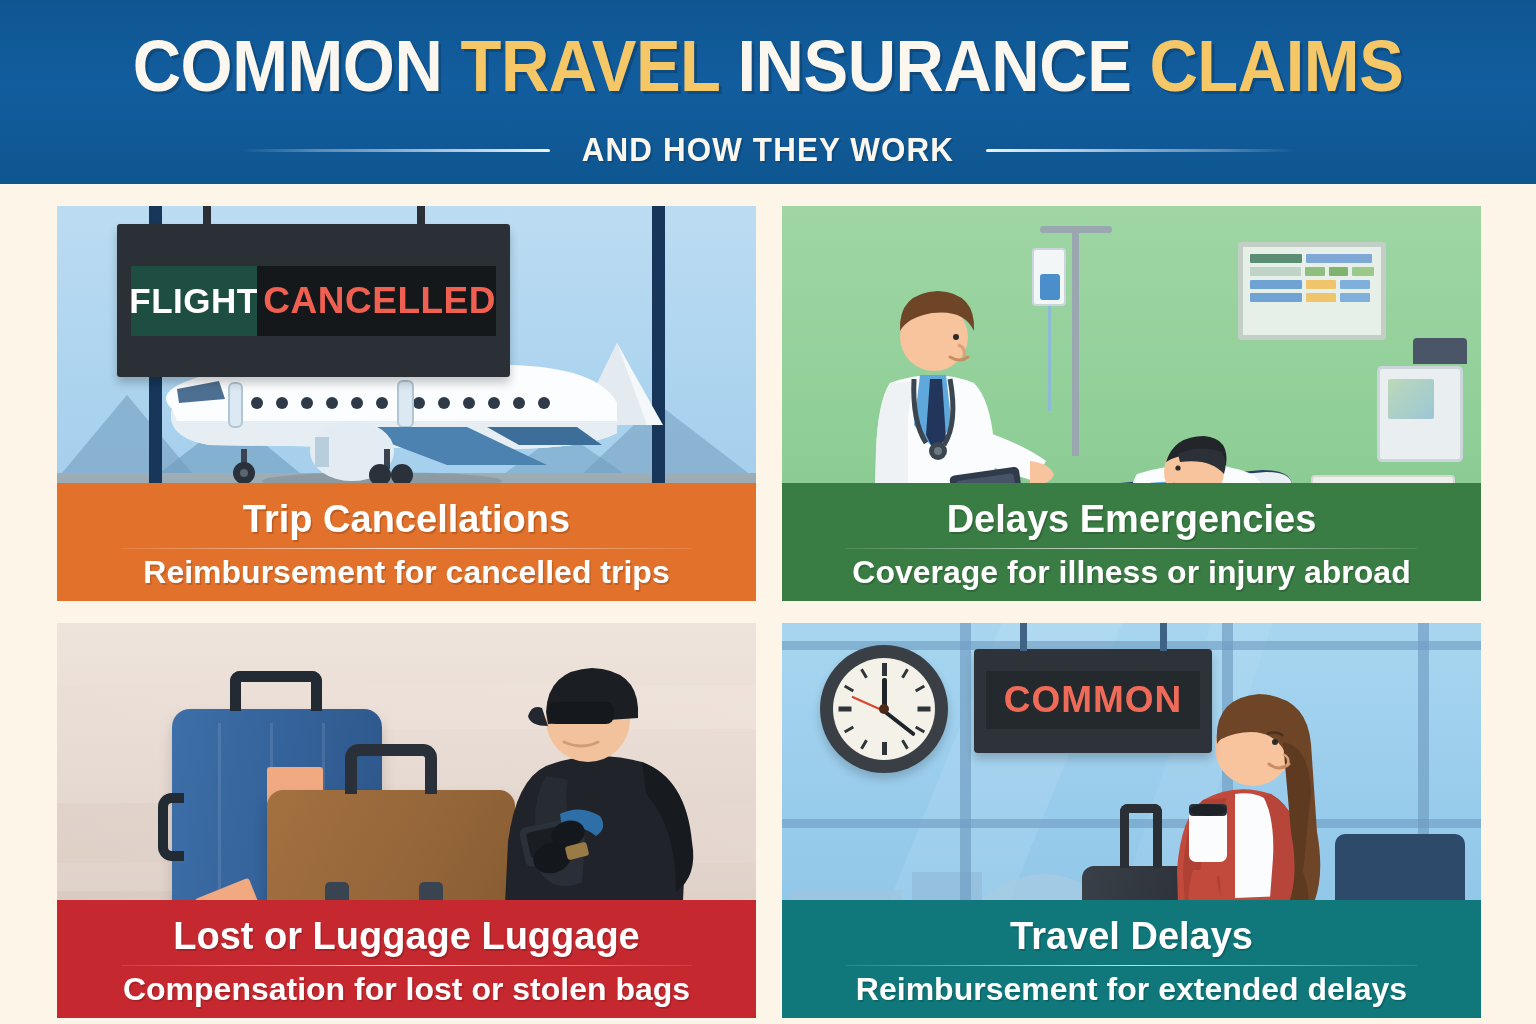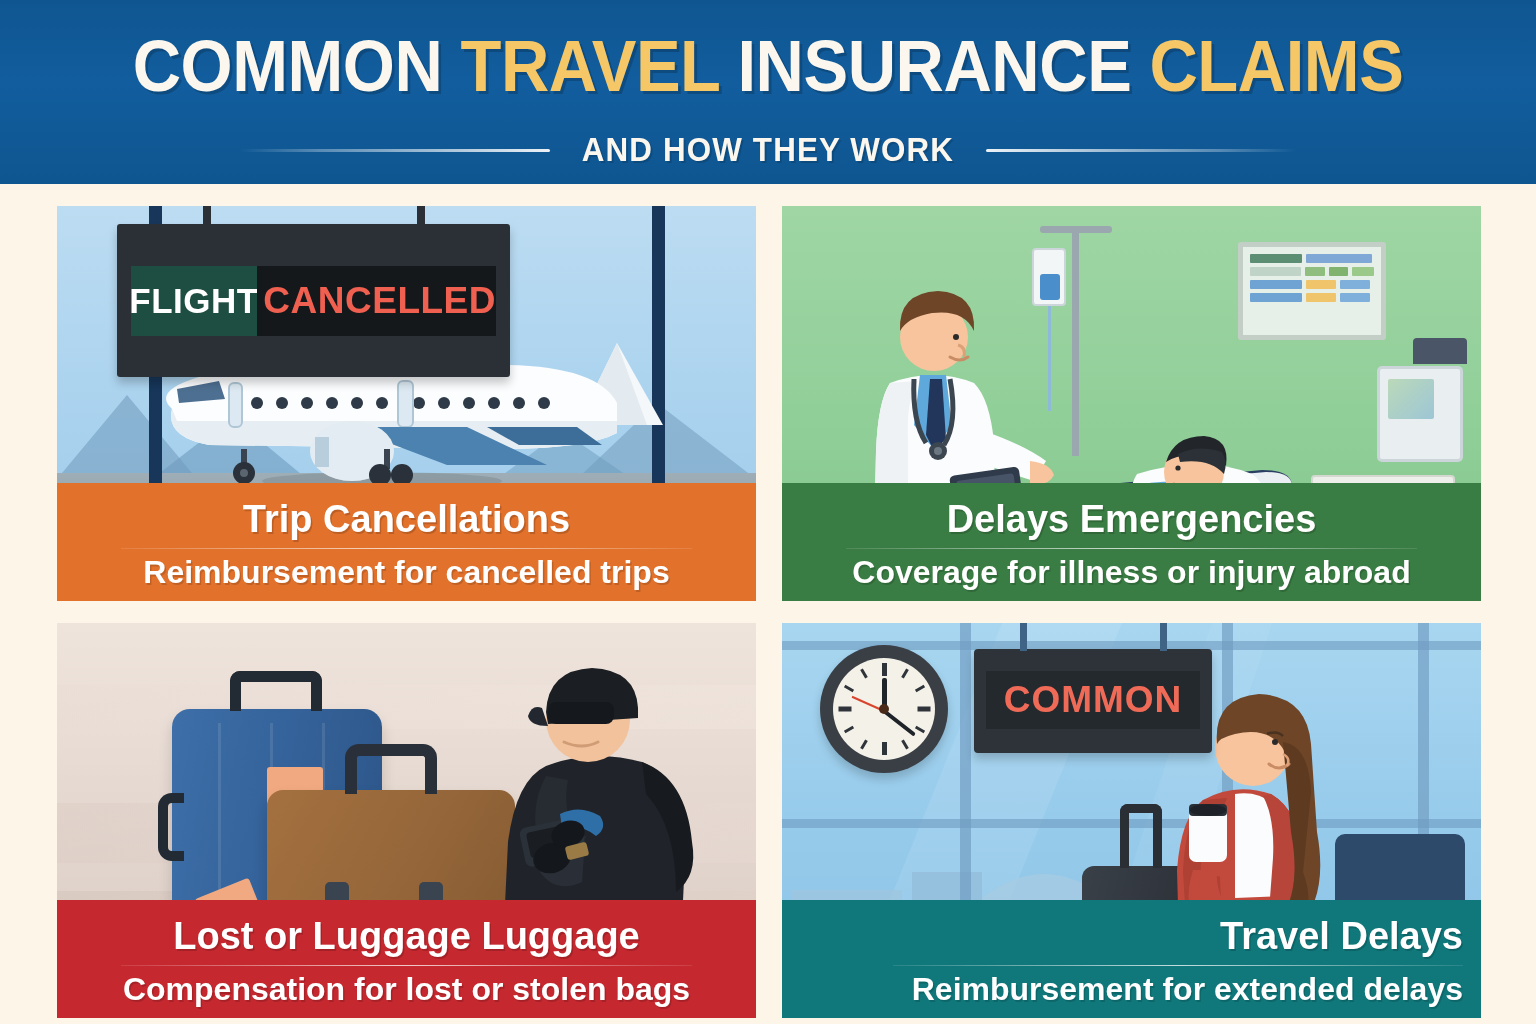--- a/index.html
+++ b/index.html
@@ -77,21 +77,21 @@
     background:linear-gradient(90deg,rgba(255,255,255,0.10),rgba(255,255,255,0.75),rgba(255,255,255,0.10));
   }
   .cap-sub{
     font-family:"Liberation Sans Narrow","Liberation Sans",sans-serif;
     font-weight:bold;font-size:32px;color:#FFFFFF;line-height:34px;
     white-space:nowrap;text-shadow:1.5px 1.5px 0 rgba(0,0,0,0.15);
   }
   .cap-orange{background:#E2712B;}
   .cap-green{background:#3A7D44;}
   .cap-red{background:#C5282F;}
-  .cap-teal{background:#10787B;align-items:flex-end;}
+  .cap-teal{background:#10787B;}
 
   
   .p1-sky{position:absolute;inset:0;background:linear-gradient(180deg,#BCDCF2 0%,#A9D2EE 55%,#9CC9E8 100%);}
   .p1-mtn{position:absolute;bottom:122px;width:100%;height:120px;}
   .p1-ground{position:absolute;left:0;bottom:0;width:100%;height:128px;background:linear-gradient(180deg,#9FAEB6 0%,#8E9FA8 38%,#7F929C 100%);}
   .p1-strip{position:absolute;left:0;bottom:28px;width:100%;height:16px;background:#6E8794;opacity:.55;}
   .p1-mullion{position:absolute;top:0;width:13px;height:100%;background:#17365A;}
   .p1-mullion.a{left:92px;} .p1-mullion.b{left:595px;}
   .p1-sill{position:absolute;left:0;bottom:118px;width:100%;height:9px;background:#2E5A80;opacity:.75;}
 

